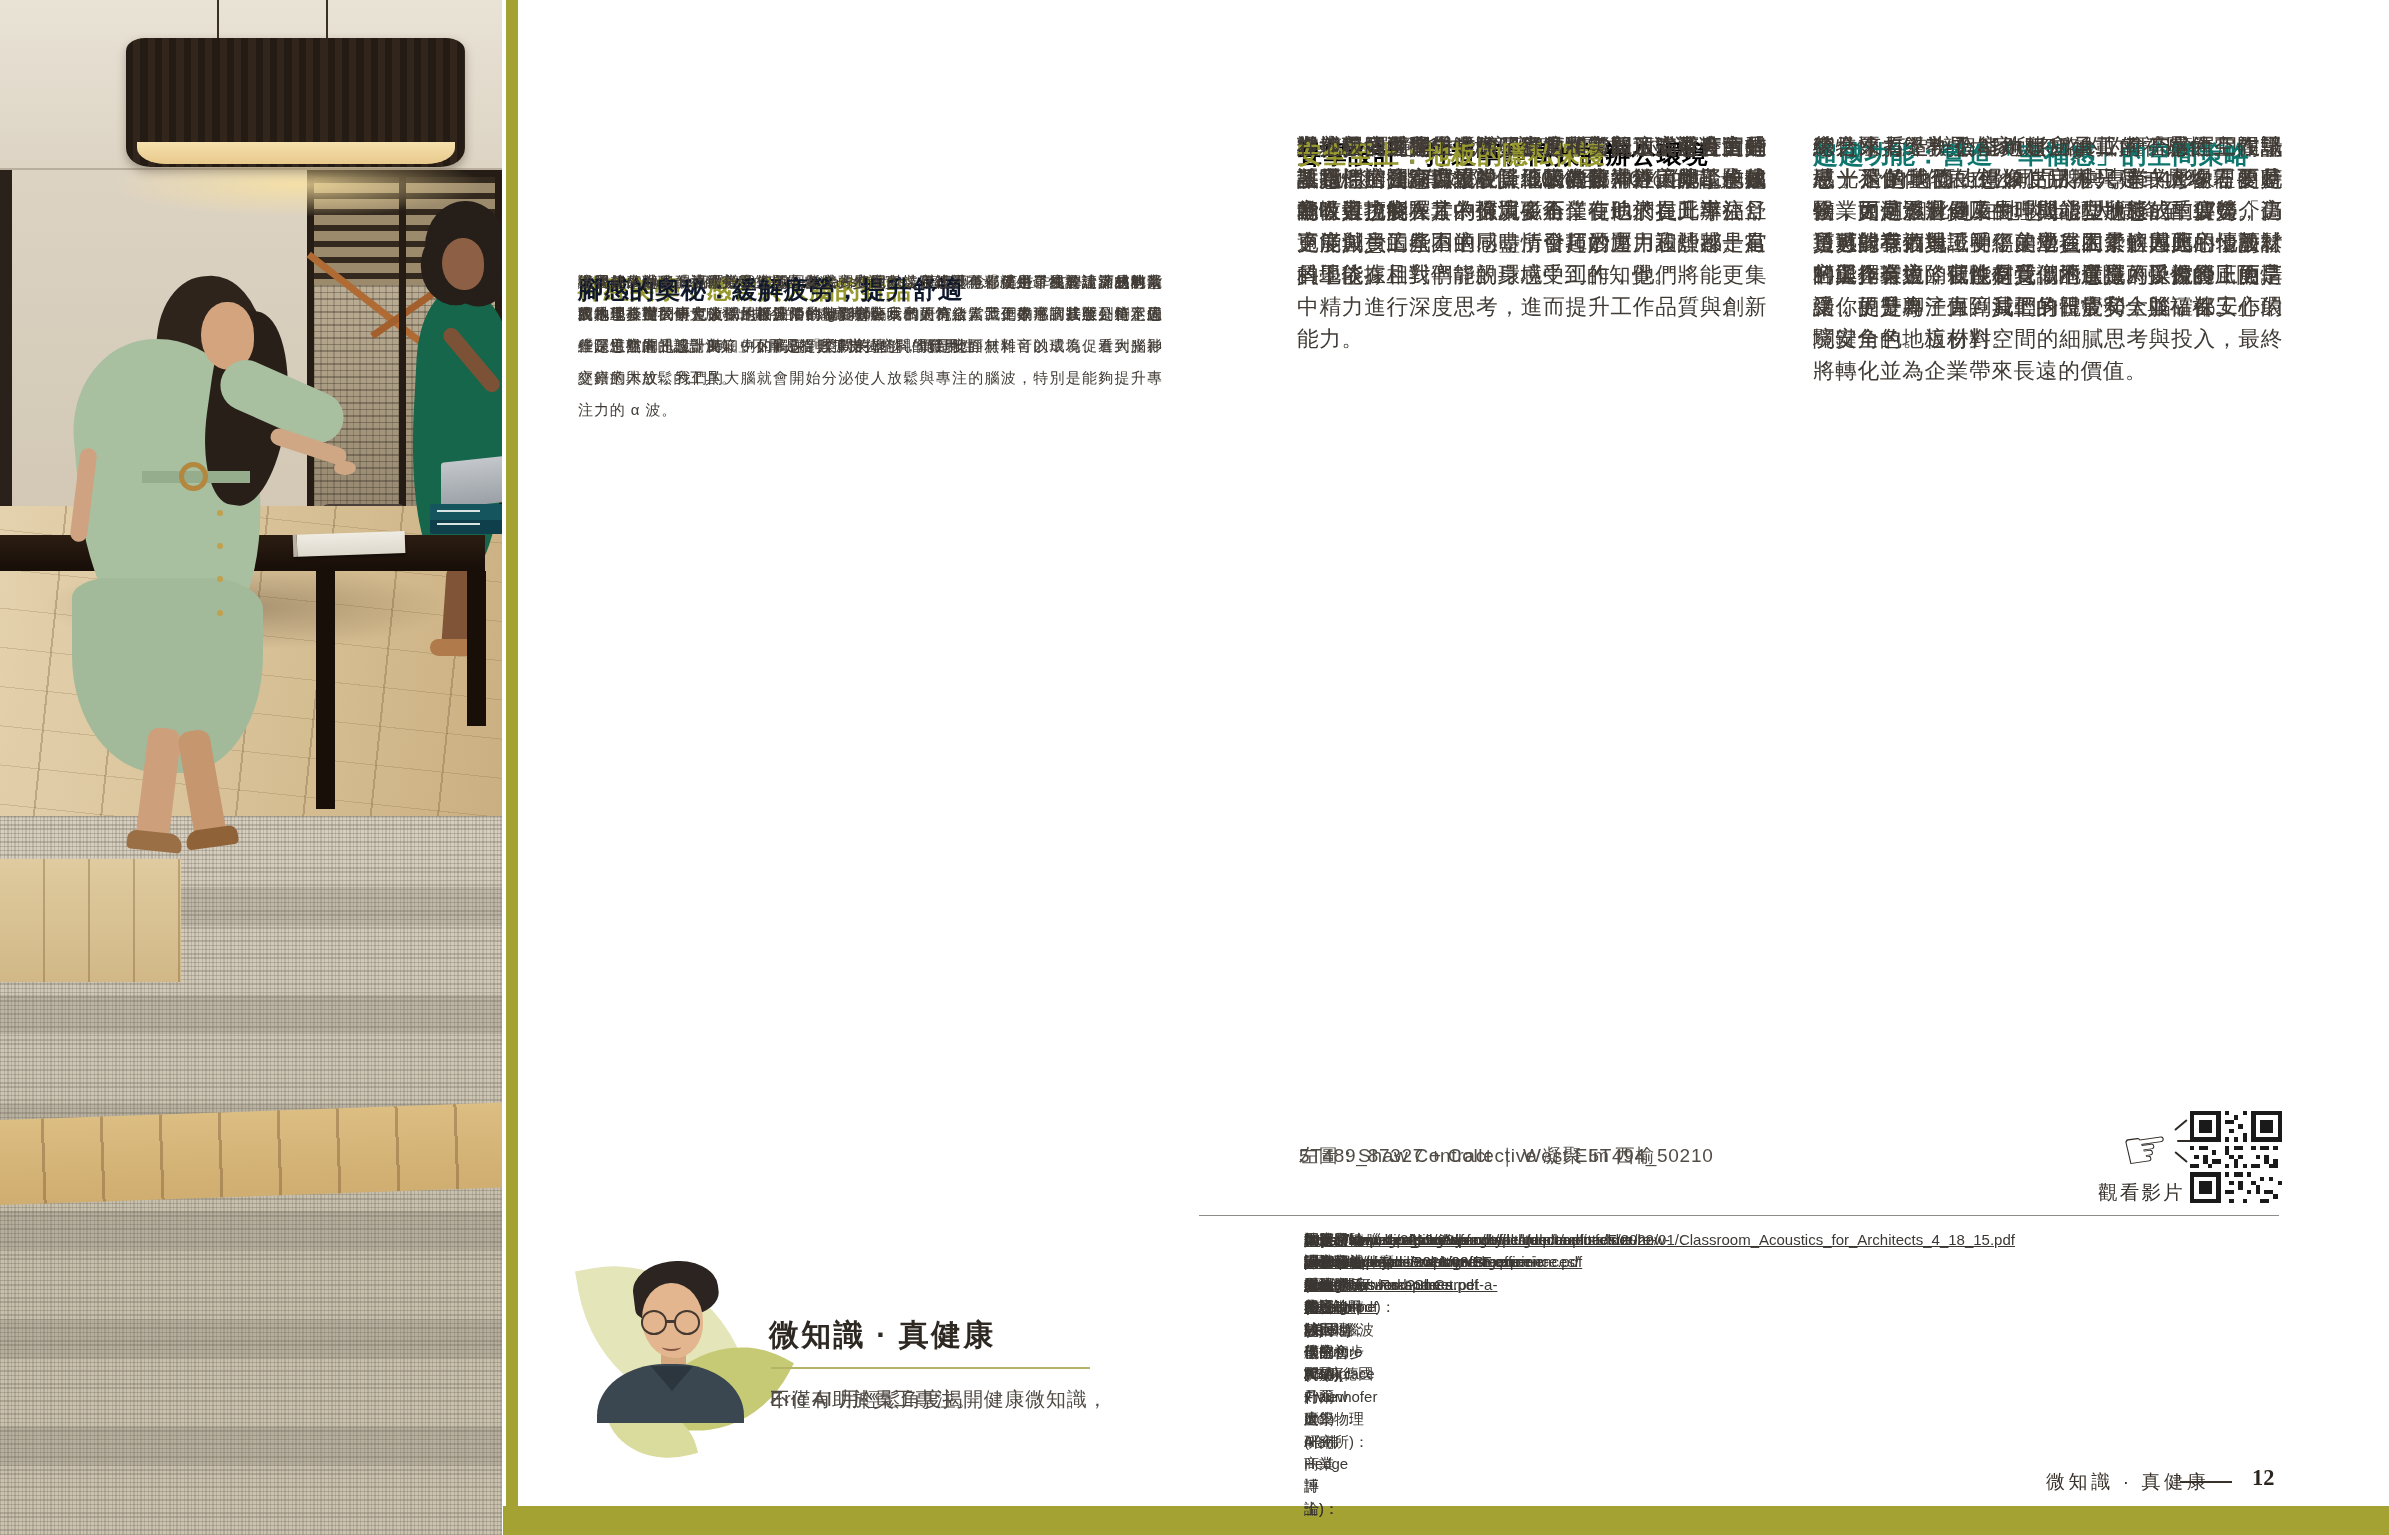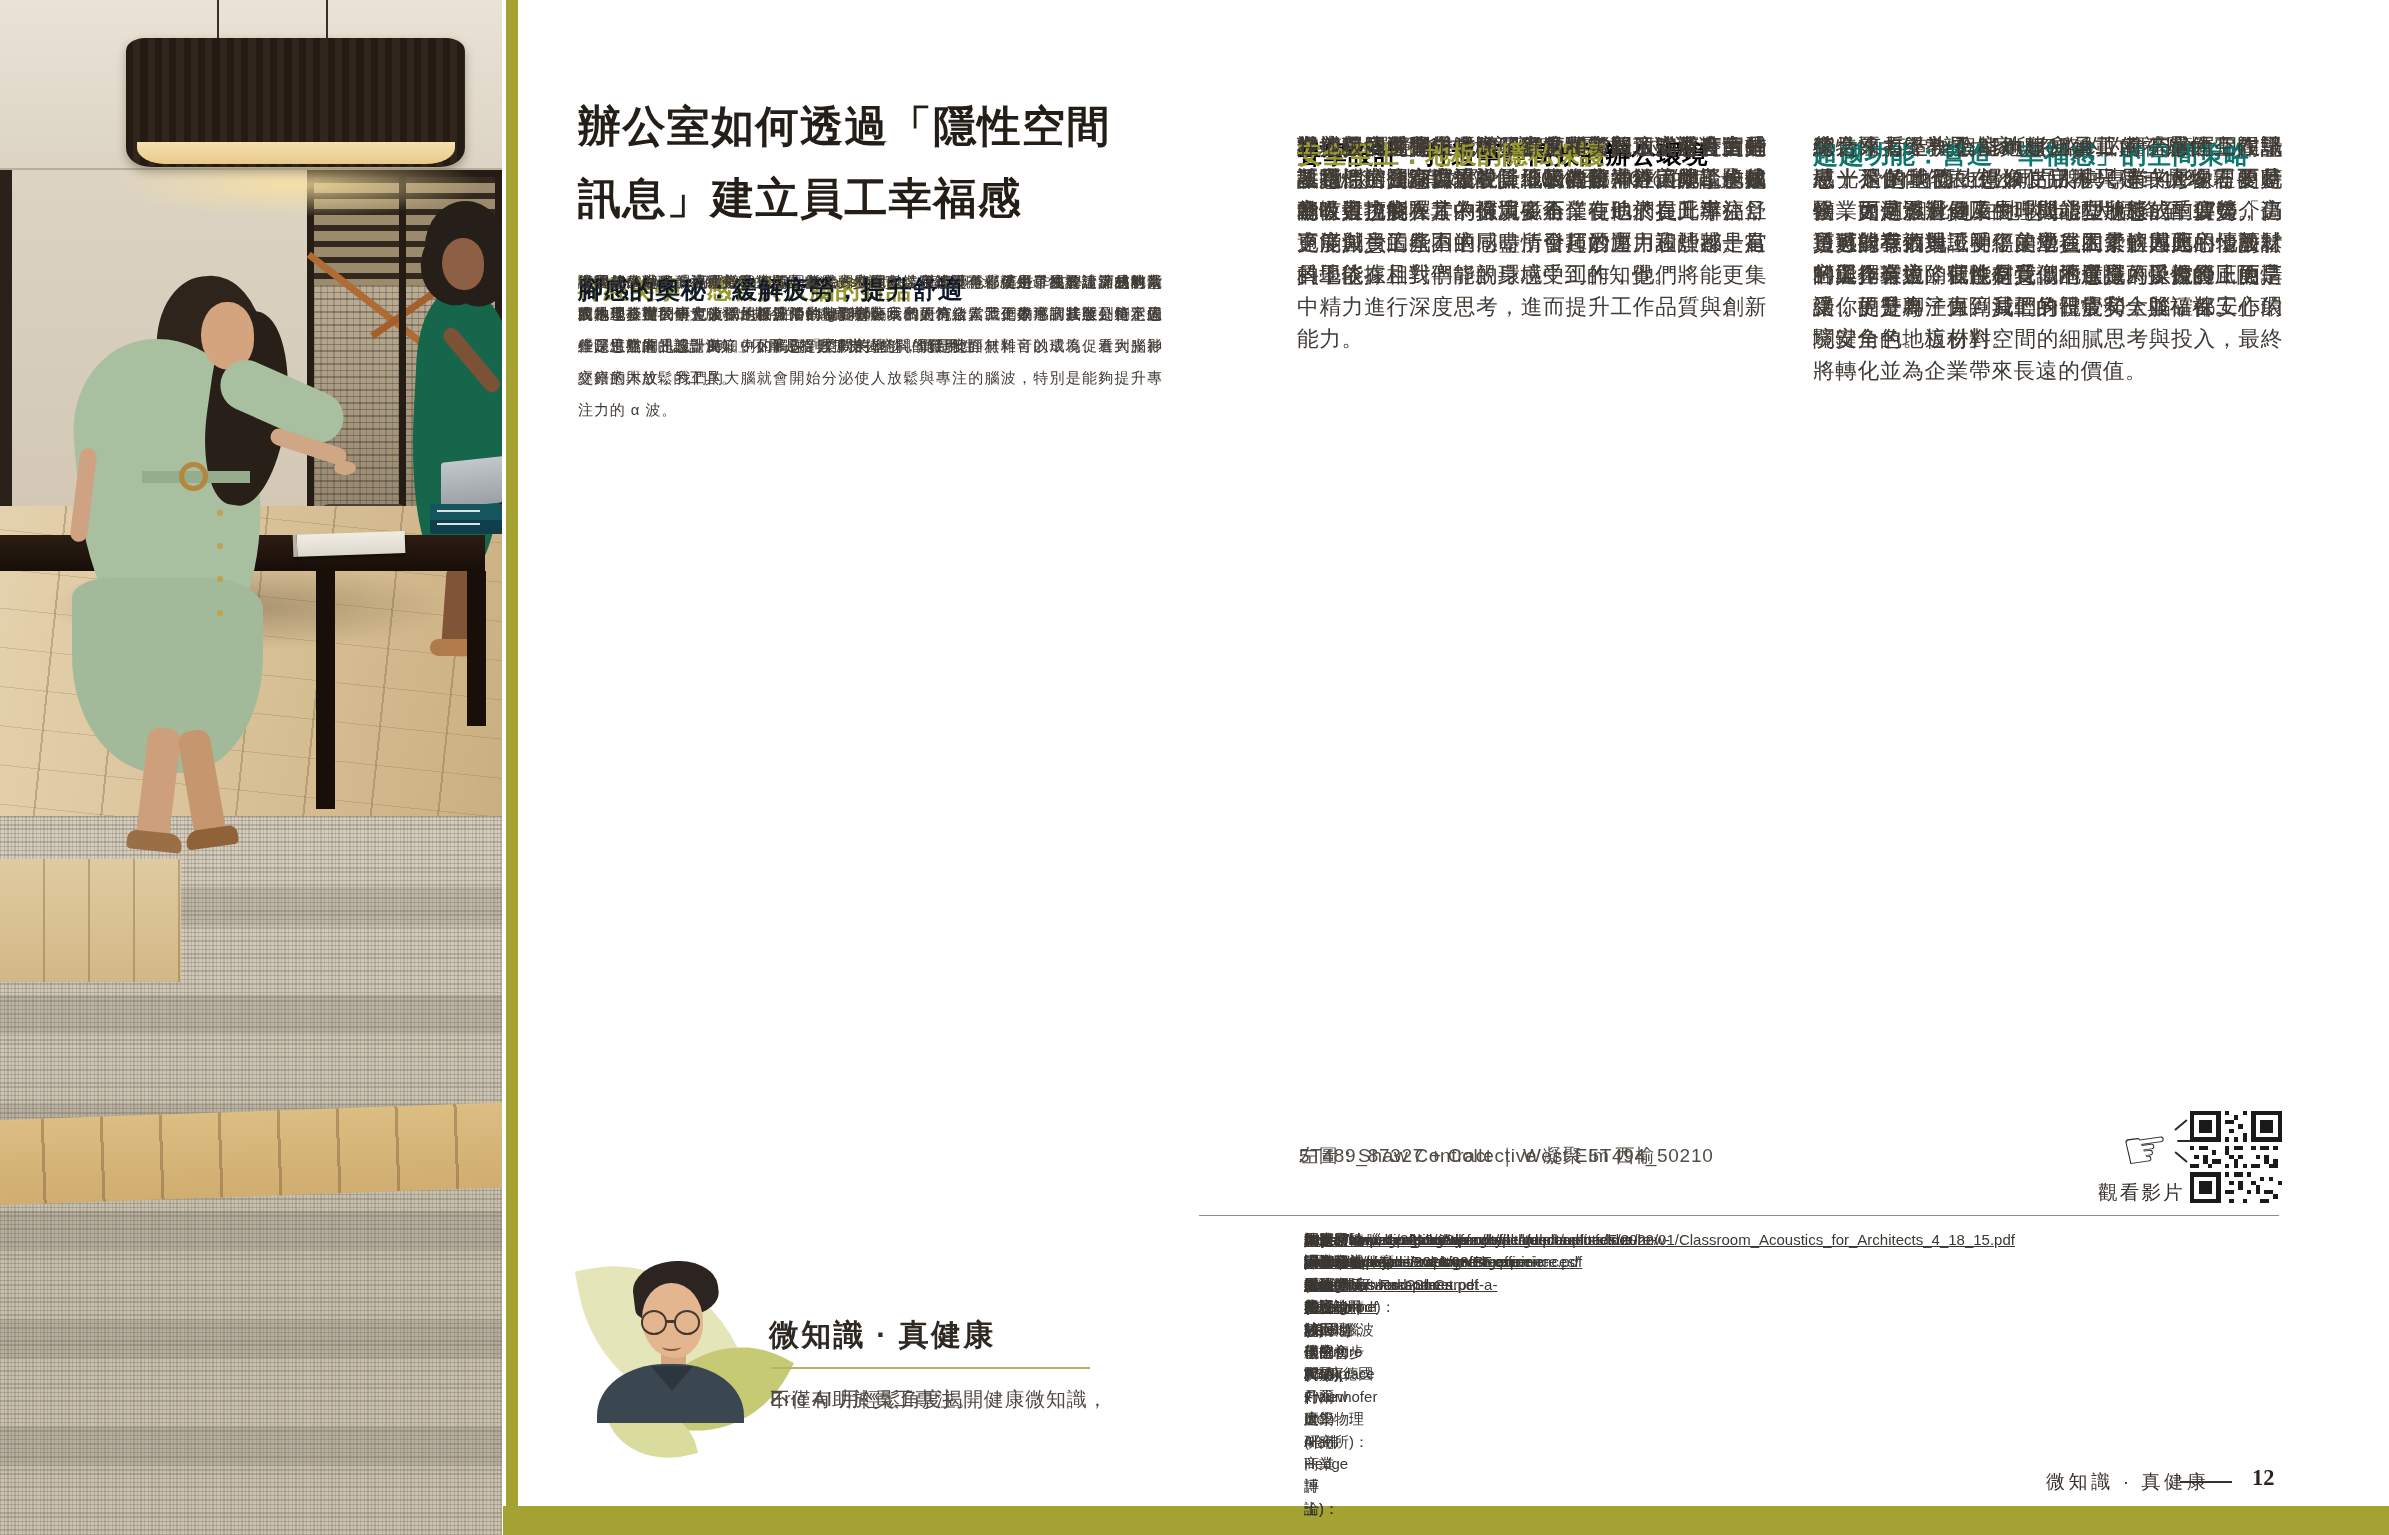--- a/index.html
+++ b/index.html
@@ -198,24 +198,20 @@
     <div class="w1-btn"></div>
     <div class="w1-leg1"></div>
     <div class="w1-leg2"></div>
     <div class="w1-shoe1"></div>
     <div class="w1-shoe2"></div>
   </div>
 
   <div class="vstrip" style="background: rgb(163, 162, 51);"></div>
   <div class="bottombar" style="background: rgb(163, 162, 51);"></div>
 
-  <div class="title">
-    <div style="position:static">辦公室如何透過「隱性空間</div>
-    <div style="position:static">訊息」建立員工幸福感</div>
-  </div>
 
   <div class="col col1">
     <p>在現代的辦公環境中，我們每天踩踏的空間，遠不止是色彩繽紛、易於清潔或防滑的物理介面。事實上，地板正悄悄地影響著我們的情緒、工作效率，甚至是創意思維。這並非是設計師口中的高深「空間美學」，而是地面材料可以成為促進大腦神經療癒與放鬆的工具。</p>
     <p>從柔軟的地毯、溫潤的木地板到各式彈性地材，它們不再僅僅是單純的建築材料，而是直接對我們大腦發出指令的「感官載體」。</p>
     <div class="sec-h heading-accent" style="color: rgb(151, 153, 47);">神經美學：感官與大腦的對話</div>
     <p>讓我們來聊聊「神經美學」（Neuroaesthetics）這個概念。這並非玄學，而是有紮實科學基礎的研究領域。根據 Design Hotels 的研究，當我們的感官接收到特定的「隱性空間訊息」時，例如觸碰到柔軟的地毯、聽到安靜無雜音的環境、看到光影交錯的木紋，我們的大腦就會開始分泌使人放鬆與專注的腦波，特別是能夠提升專注力的 α 波。</p>
     <p>德國 Fraunhofer 研究所的報告也進一步證實，在鋪設有「親生命性設計」的地毯或木地板空間中，人們的腦波活動確實會顯示出更為放鬆、更專注的狀態。這不僅僅是主觀的「感覺良好」，而是有數據支持的科學發現。</p>
     <div class="sec-h heading-accent" style="color: #0f172a;">腳感的奧秘：緩解疲勞，提升舒適</div>
     <p>現在越來越多的高級辦公空間，業主方和室內裝修設計，都使用了很有設計感的高級地毯，辦公桌也改採用可升降的智能辦公桌和人符合人體工學可調式辦公椅。這些深思熟慮的設計決策，不單是提升了辦公空間的實用性</p>
   </div>

